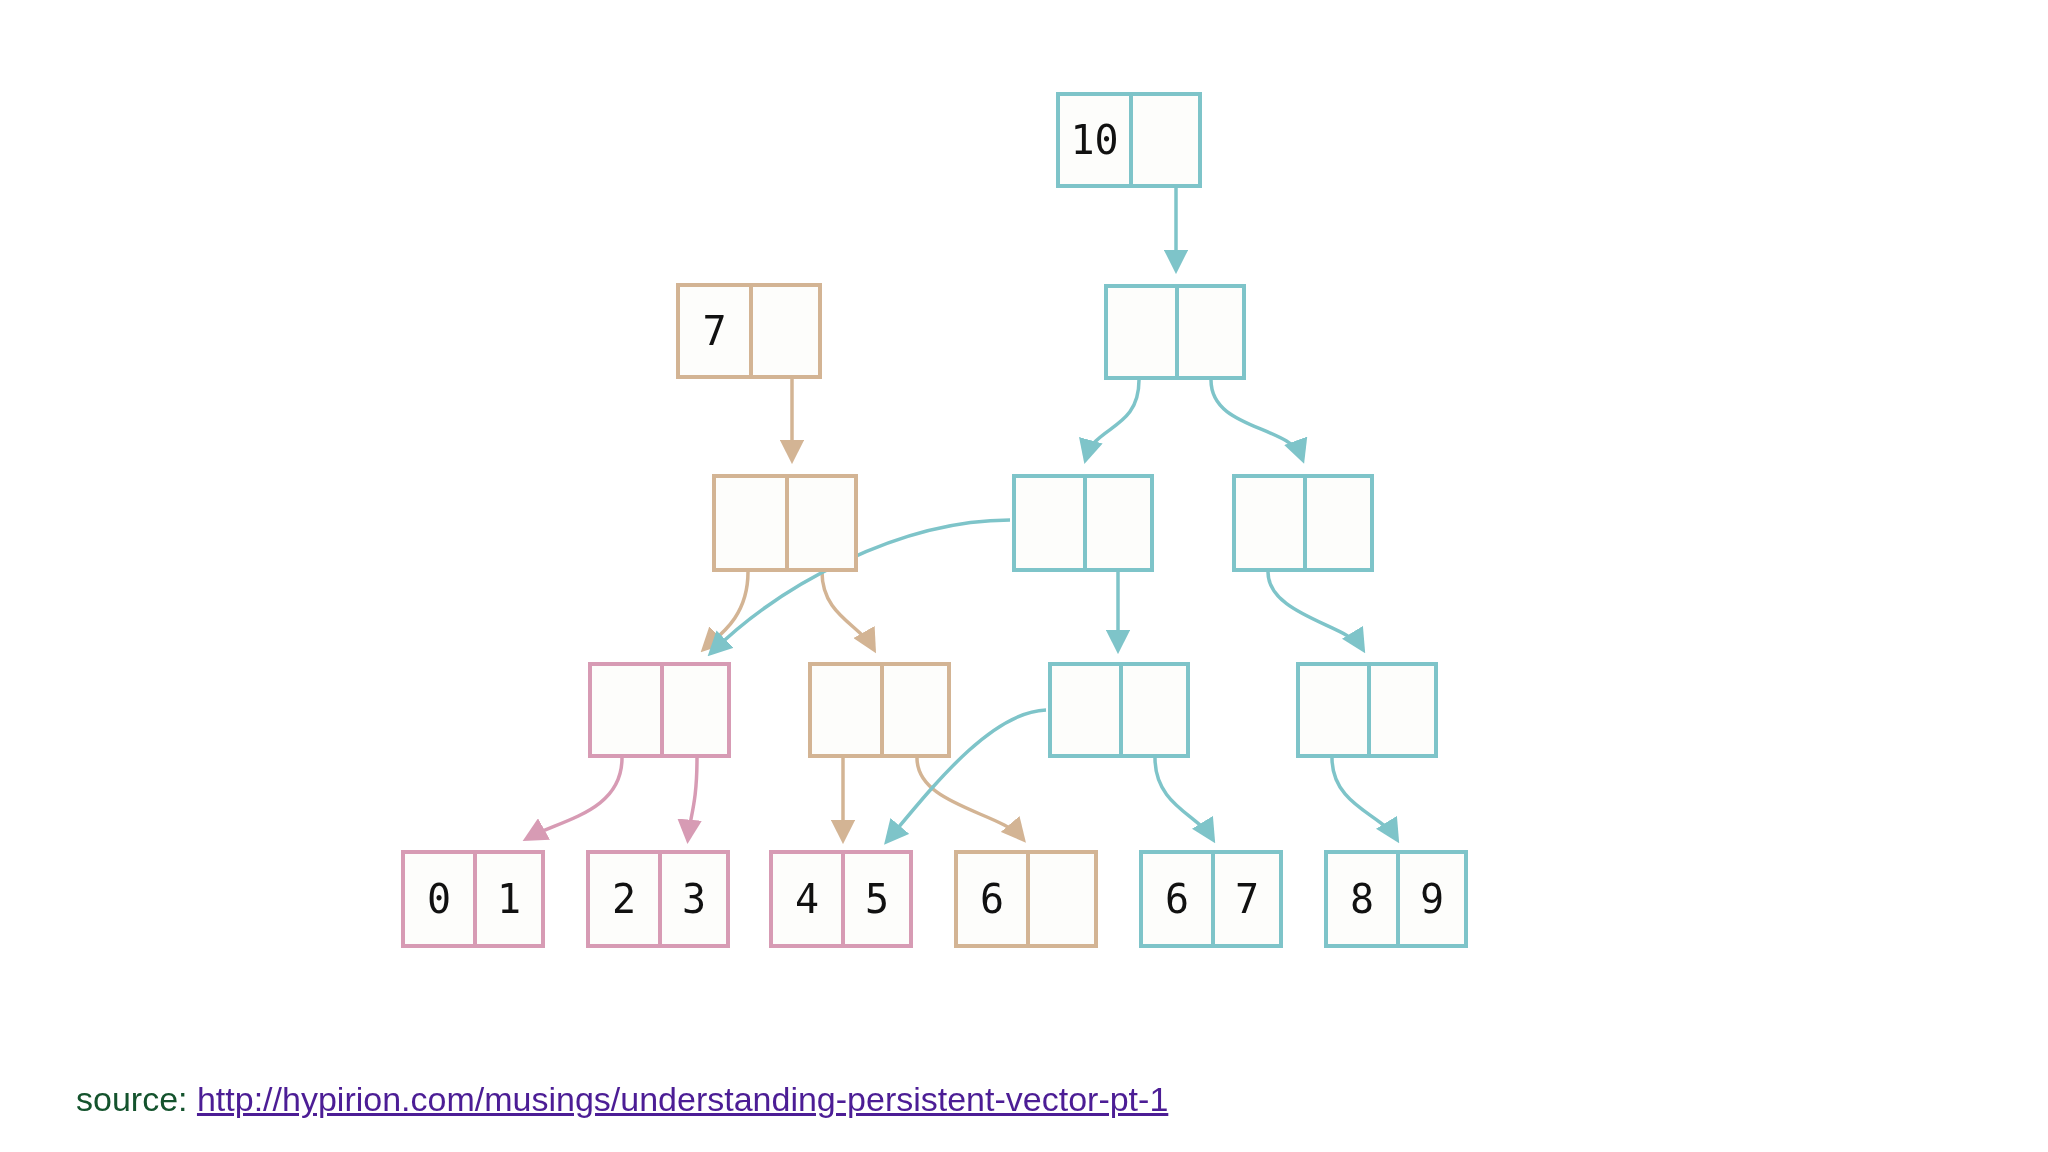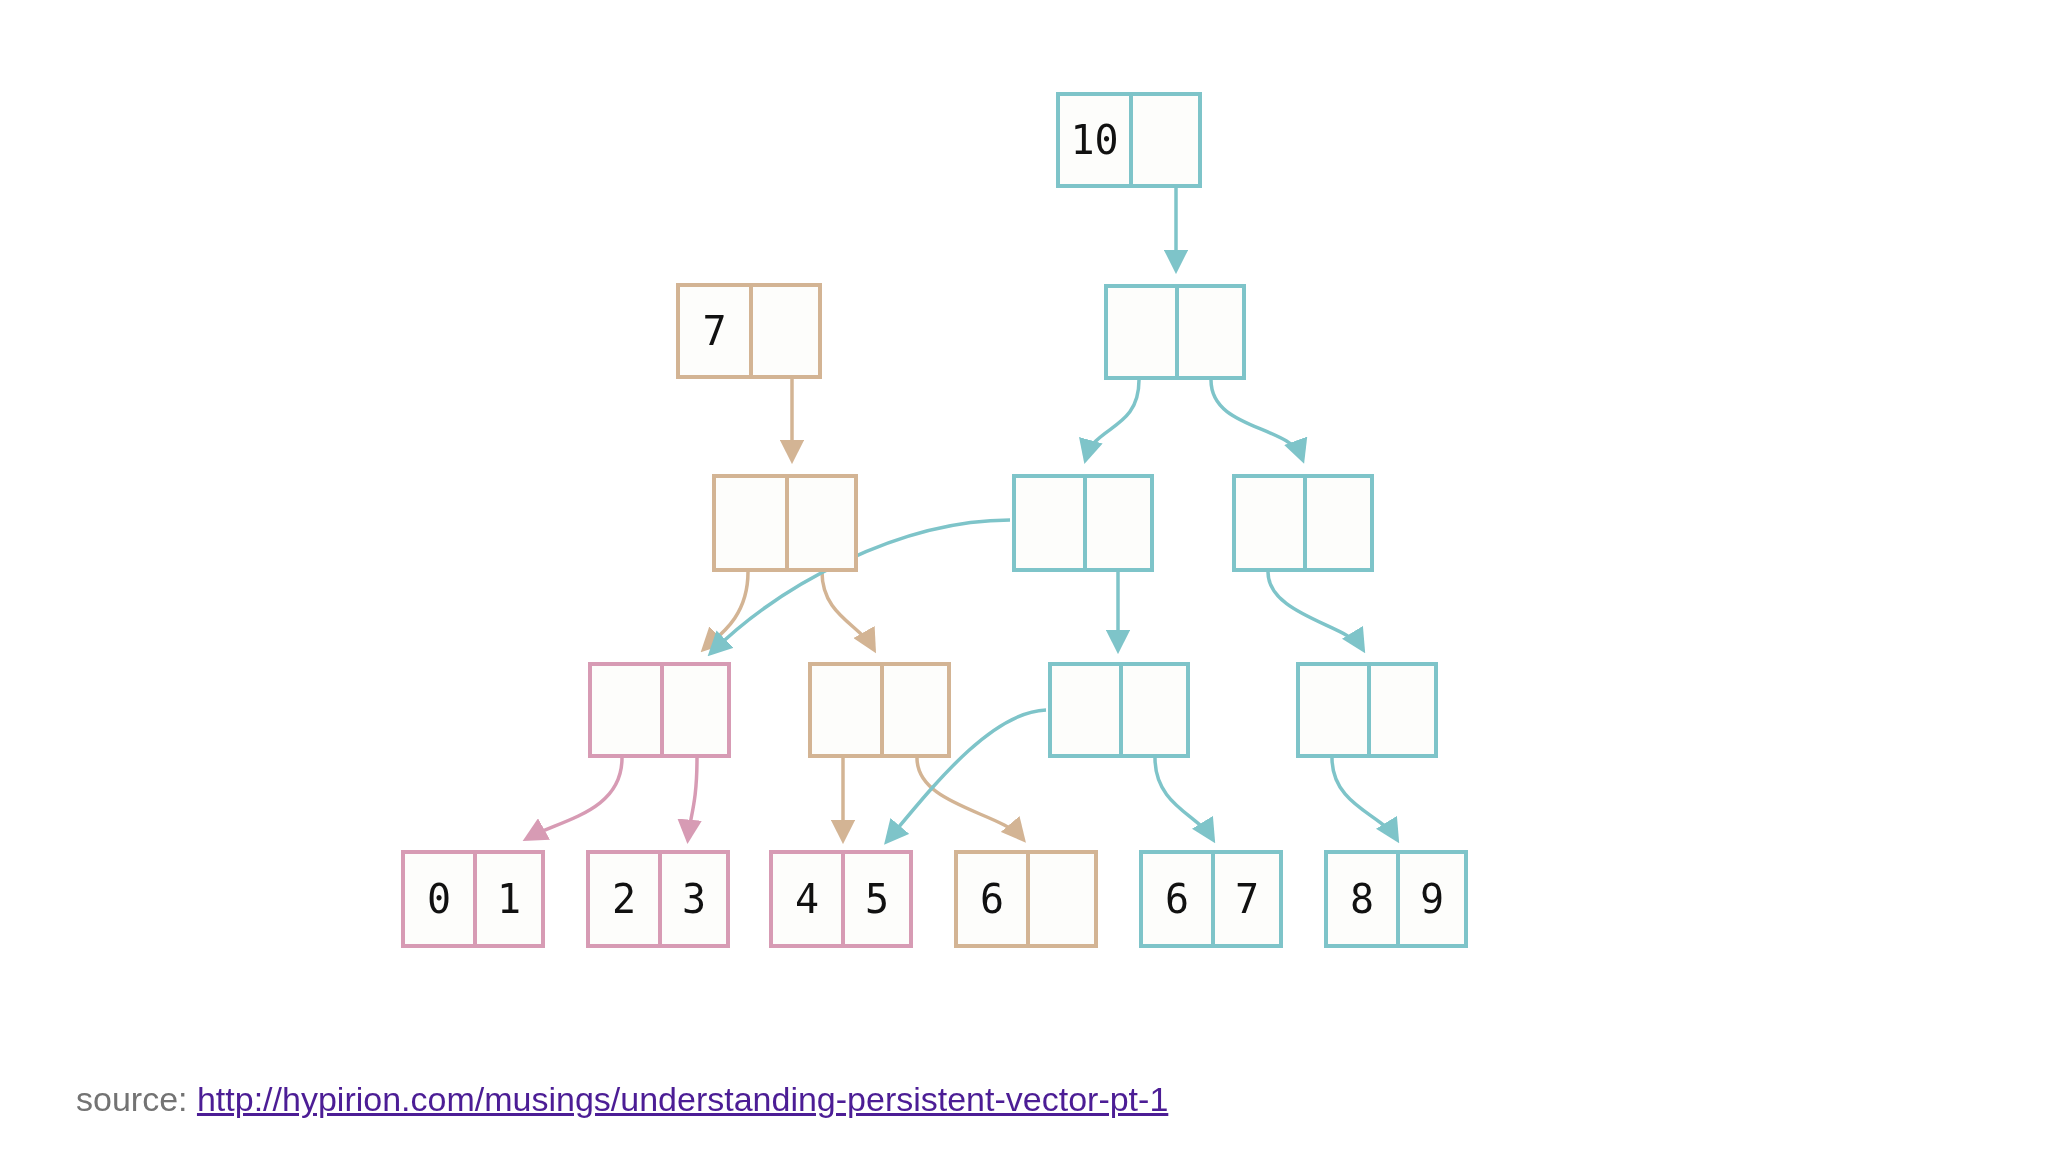--- a/index.html
+++ b/index.html
@@ -27,21 +27,21 @@
   .node.tan{border:4px solid #d3b494;}
   .node.tan .cell + .cell{border-left-color:#d3b494;}
   .node.pink{border:4px solid #d79bb4;}
   .node.pink .cell + .cell{border-left-color:#d79bb4;}
 
   #source-line{
     position:absolute;left:76px;top:1080px;
     font-size:34px;color:#000000;white-space:nowrap;
     font-family:"Liberation Sans", sans-serif;
   }
-  #source-line .src-label{color:#737373;}
+  #source-line .src-label{color:#14532d;}
   #source-line .src-link{color:#4c1d95;text-decoration:underline;}
 </style>
 </head>
 <body>
 
 <div id="diagram-root">
 
   <svg id="edge-layer" viewBox="0 0 2048 1152" xmlns="http://www.w3.org/2000/svg">
     <defs>
       <marker id="arrow-teal" viewBox="0 0 12 12" refX="9" refY="6" markerWidth="7" markerHeight="7" orient="auto-start-reverse">

